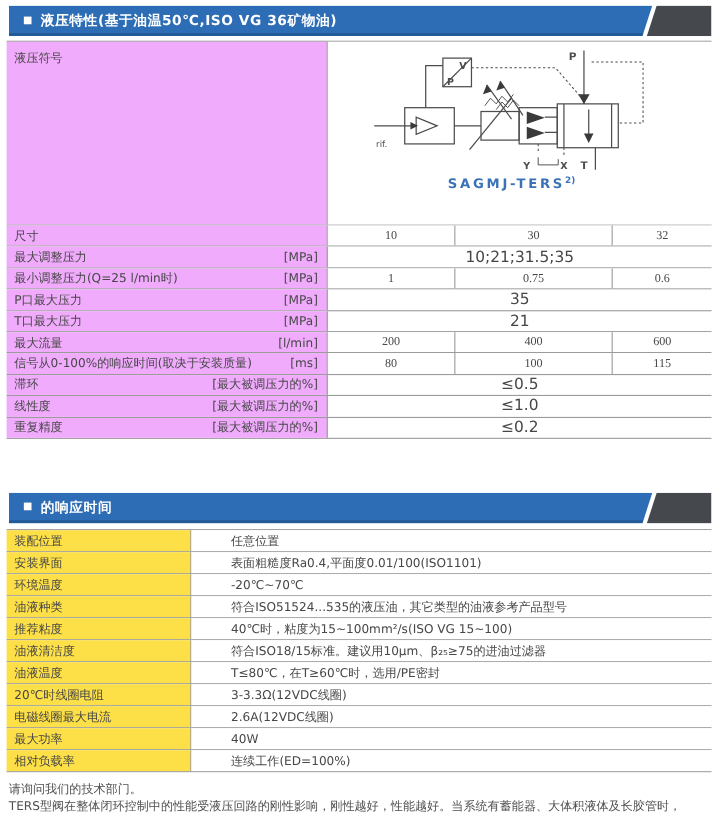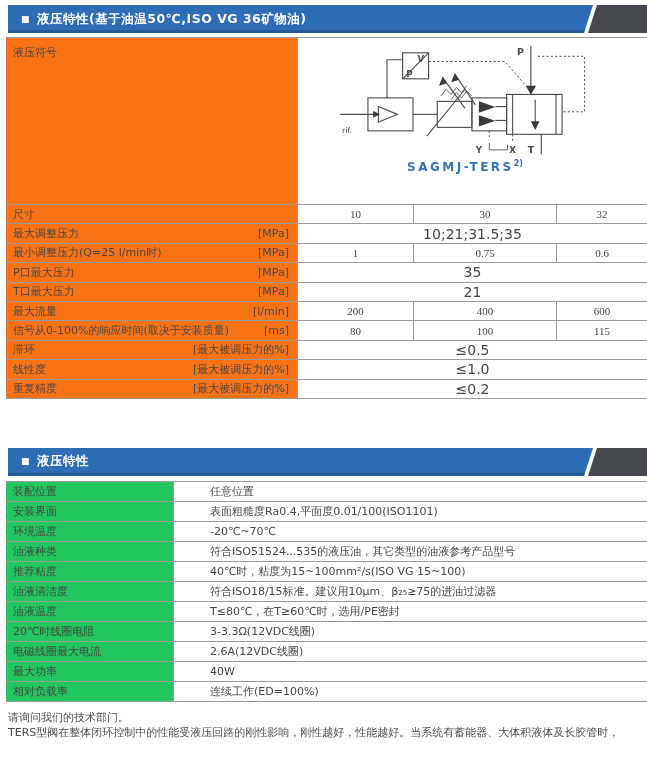--- a/index.html
+++ b/index.html
@@ -31,21 +31,21 @@
   .sec-title .bullet { font-size:9px; line-height:1; }
 
   .hdr1 { margin-top:5px; }
   .hdr2 { margin-top:49px; }
 
   
   .tbl1 { margin-left:6px; width:641px; border-top:1px solid #9b9b9b; margin-top:4px; }
   .t1-row { display:flex; height:18.4px; border-bottom:1px solid #9b9b9b; }
   .t1-row.symbol { height:166px; }
   .t1-label {
-    width:292px; box-sizing:border-box; background:#f97316;
+    width:292px; box-sizing:border-box; background:#f0abfc;
     border-right:1px solid #9b9b9b;
     display:flex; justify-content:space-between; align-items:center;
     padding:0 8px 0 7px; font-size:11px;
   }
   .t1-row.symbol .t1-label { align-items:flex-start; padding-top:7px; }
   .t1-vals { flex:1; display:flex; background:#ffffff; }
   .t1-span { flex:1; display:flex; align-items:center; justify-content:center; font-size:14px; }
   .c1 { width:115px; } .c2 { width:143px; border-left:1px solid #9b9b9b; box-sizing:border-box; }
   .c3 { flex:1; border-left:1px solid #9b9b9b; box-sizing:border-box; }
   .t1-cell { display:flex; align-items:center; justify-content:center; font-size:11px;font-family:Liberation Serif, serif; }
@@ -65,21 +65,21 @@
   .diagram-caption {
     margin-top:2px; color:#3a72b8; font-weight:bold;
     font-size:12px; letter-spacing:2.5px;
   }
   .diagram-caption sup { font-size:8px; letter-spacing:0; }
 
   
   .tbl2 { margin-left:6px; width:641px; border-top:1px solid #9b9b9b; margin-top:5px; }
   .t2-row { display:flex; height:19px; border-bottom:1px solid #9b9b9b; }
   .t2-label {
-    width:168px; box-sizing:border-box; background:#22c55e;
+    width:168px; box-sizing:border-box; background:#fde047;
     border-right:1px solid #9b9b9b;
     display:flex; align-items:center; padding-left:7px; font-size:11px;
   }
   .t2-value { flex:1; background:#fff; display:flex; align-items:center; padding-left:36px; font-size:11px; }
 
   
   .footnote { margin:8px 0 0 8px; font-size:11px; line-height:15.5px; color:#4f4f4f; }
 </style>
 </head>
 <body>
@@ -274,21 +274,21 @@
       <div class="t1-span">≤0.2</div>
     </div>
 
   </div>
 
   <header class="sec-header hdr2">
     <div class="bar-blue"></div>
     <div class="bar-dark"></div>
     <div class="sec-title">
       <span class="bullet">■</span>
-      <span>液压特性</span>
+      <span>的响应时间</span>
     </div>
   </header>
 
   <div class="tbl2">
     <div class="t2-row">
       <div class="t2-label">装配位置</div>
       <div class="t2-value">任意位置</div>
     </div>
     <div class="t2-row">
       <div class="t2-label">安装界面</div>

